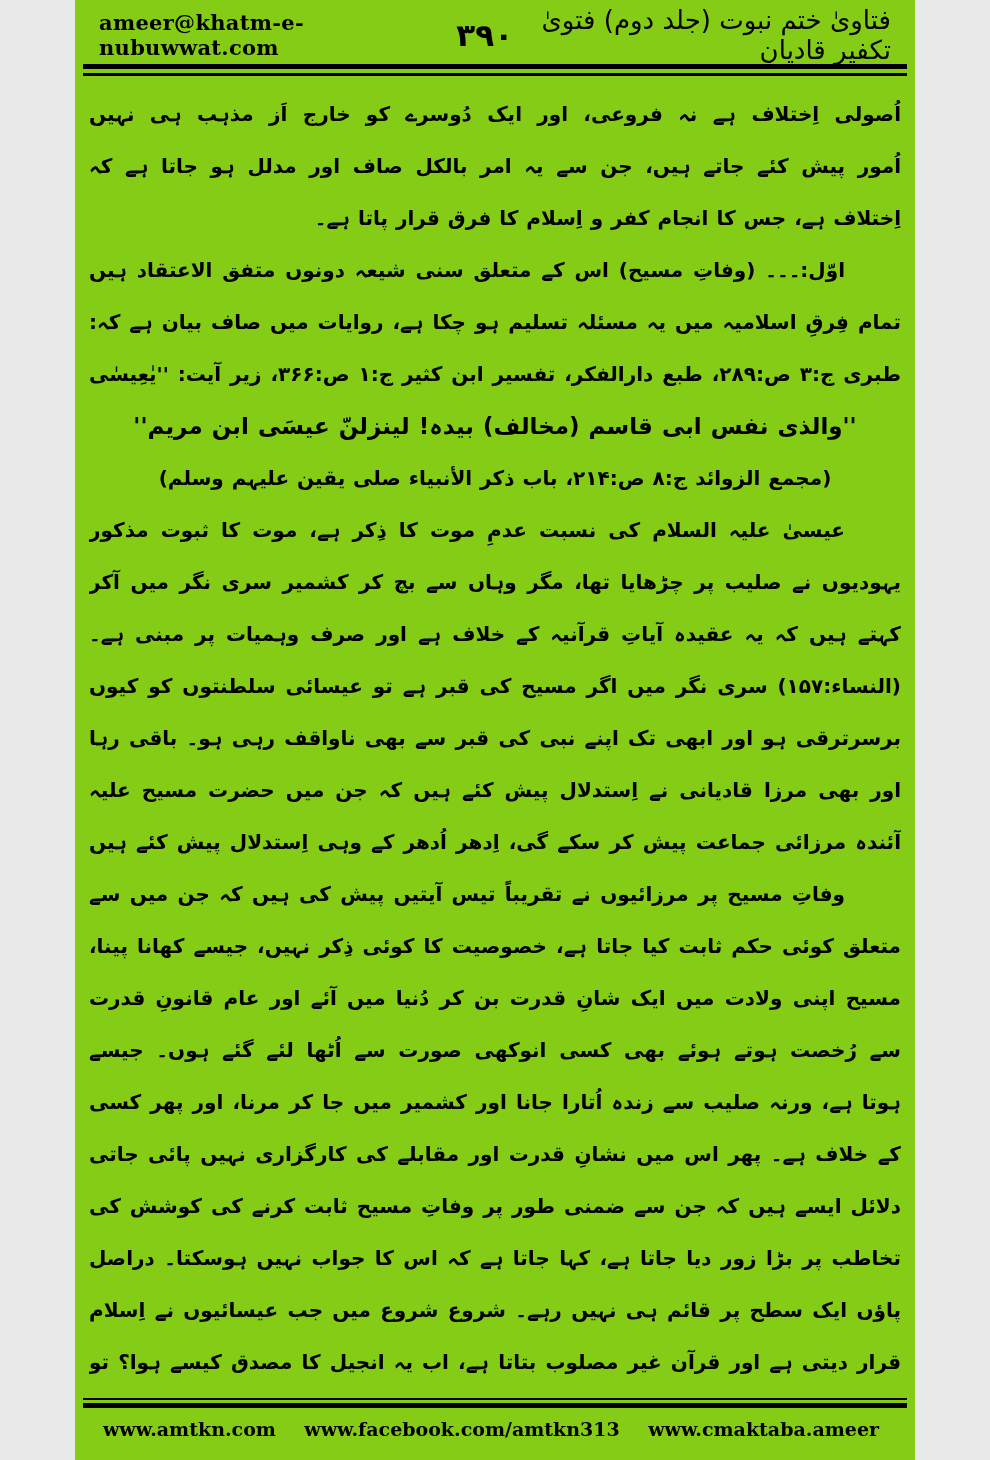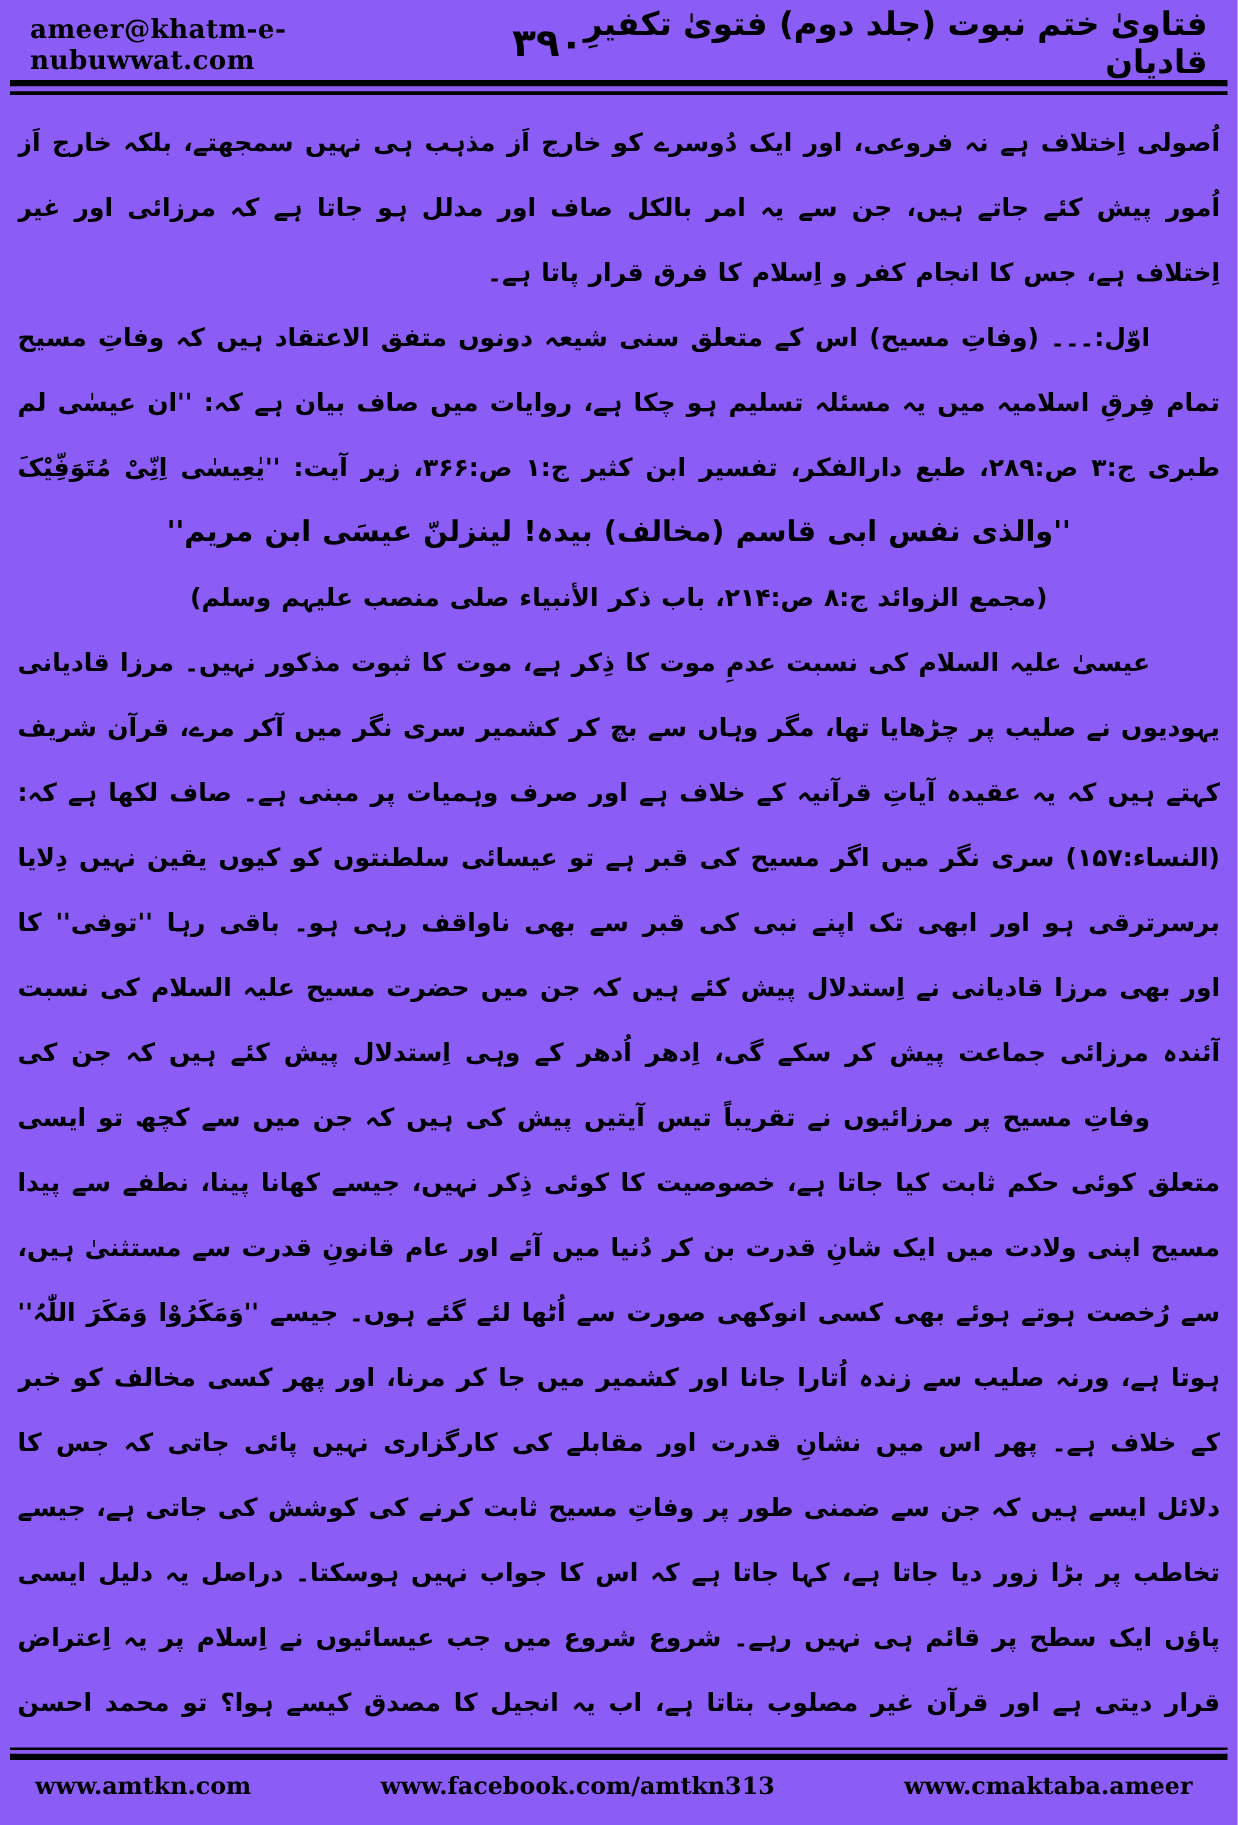--- a/index.html
+++ b/index.html
@@ -1,32 +1,32 @@
 <!DOCTYPE html>
 <html lang="ur"><head>
 <meta charset="utf-8">
 <title>Book Page</title>
 <style>
   html, body { margin: 0; padding: 0; background: #e8e8e8; }
   .page {
-    width: 990px; height: 1460px; margin: 0 auto; background: #8b5cf6;
+    width: 840px; height: 1460px; margin: 0 auto; background: #84cc16;
     color: #000; overflow: hidden; position: relative;
     font-family: "DejaVu Sans", sans-serif;
   }
   
   .hdr {
     display: flex; align-items: center; justify-content: space-between;
     padding: 12px 24px 6px 24px; height: 46px;
   }
   .hdr-email {
     font-family: "DejaVu Serif", "Liberation Serif", serif;
     font-weight: bold; font-size: 21px; letter-spacing: 0.3px;
   }
   .hdr-num { direction: rtl; font-weight: bold; font-size: 31px; padding-left: 60px; }
-  .hdr-title { direction: rtl; font-weight: bold; font-size: 26px; }
+  .hdr-title { direction: rtl; font-weight: normal; font-size: 26px; }
   
   .rule {
     margin: 0 8px; height: 4px;
     border-top: 5px solid #000; border-bottom: 3px solid #000;
   }
   .rule.bottom {
     height: 3px; margin-top: 10px;
     border-top: 2px solid #000; border-bottom: 5px solid #000;
   }
   
@@ -64,21 +64,21 @@
   <div class="rule"></div>
 
   <main class="body">
     <div class="ln">اُصولی اِختلاف ہے نہ فروعی، اور ایک دُوسرے کو خارج اَز مذہب ہی نہیں سمجھتے، بلکہ خارج اَز اِسلام یقین کرتے ہیں۔ ذیل میں چند</div>
     <div class="ln">اُمور پیش کئے جاتے ہیں، جن سے یہ امر بالکل صاف اور مدلل ہو جاتا ہے کہ مرزائی اور غیر مرزائی (فریقین) میں اِعتقادی اور اُصولی</div>
     <div class="ln e">اِختلاف ہے، جس کا انجام کفر و اِسلام کا فرق قرار پاتا ہے۔</div>
     <div class="ln ind">اوّل:۔۔۔ (وفاتِ مسیح) اس کے متعلق سنی شیعہ دونوں متفق الاعتقاد ہیں کہ وفاتِ مسیح کی کوئی اصلیت نہیں، تیرہ سو سال سے</div>
     <div class="ln">تمام فِرقِ اسلامیہ میں یہ مسئلہ تسلیم ہو چکا ہے، روایات میں صاف بیان ہے کہ: ''ان عیسٰی لم یمت وإنہ راجع إلیکم'' (تفسیر</div>
     <div class="ln e">طبری ج:۳ ص:۲۸۹، طبع دارالفکر، تفسیر ابن کثیر ج:۱ ص:۳۶۶، زیر آیت: ''یٰعِیسٰی اِنِّیْ مُتَوَفِّیْکَ وَرَافِعُکَ'' آل عمران:۵۵):</div>
     <div class="ln cq">''والذی نفس ابی قاسم (مخالف) بیدہ! لینزلنّ عیسَی ابن مریم''</div>
-    <div class="ln cr">(مجمع الزوائد ج:۸ ص:۲۱۴، باب ذکر الأنبیاء صلی منصب علیہم وسلم)</div>
+    <div class="ln cr">(مجمع الزوائد ج:۸ ص:۲۱۴، باب ذکر الأنبیاء صلی یقین علیہم وسلم)</div>
     <div class="ln ind">عیسیٰ علیہ السلام کی نسبت عدمِ موت کا ذِکر ہے، موت کا ثبوت مذکور نہیں۔ مرزا قادیانی کے نزدیک حضرت مسیح مر گئے،</div>
     <div class="ln">یہودیوں نے صلیب پر چڑھایا تھا، مگر وہاں سے بچ کر کشمیر سری نگر میں آکر مرے، قرآن شریف میں ''توفی'' کا لفظ مذکور ہے۔ مگر ہم</div>
     <div class="ln">کہتے ہیں کہ یہ عقیدہ آیاتِ قرآنیہ کے خلاف ہے اور صرف وہمیات پر مبنی ہے۔ صاف لکھا ہے کہ: ''وَمَا قَتَلُوْہُ وَمَا صَلَبُوْہُ''</div>
     <div class="ln">(النساء:۱۵۷) سری نگر میں اگر مسیح کی قبر ہے تو عیسائی سلطنتوں کو کیوں یقین نہیں دِلایا جاتا؟ بھلا یہ کیونکر ہوسکتا ہے کہ ایک نبی کی قوم</div>
     <div class="ln">برسرترقی ہو اور ابھی تک اپنے نبی کی قبر سے بھی ناواقف رہی ہو۔ باقی رہا ''توفی'' کا لفظ! سو وہ موت کا مرادف نہیں۔ اسی طرح کے</div>
     <div class="ln">اور بھی مرزا قادیانی نے اِستدلال پیش کئے ہیں کہ جن میں حضرت مسیح علیہ السلام کی نسبت صریح موت کا لفظ پیش نہیں کر سکے، اور نہ</div>
     <div class="ln e">آئندہ مرزائی جماعت پیش کر سکے گی، اِدھر اُدھر کے وہی اِستدلال پیش کئے ہیں کہ جن کی اسلام میں کچھ وقعت نہیں۔۔۔!</div>
     <div class="ln ind">وفاتِ مسیح پر مرزائیوں نے تقریباً تیس آیتیں پیش کی ہیں کہ جن میں سے کچھ تو ایسی ہیں کہ جن سے عام انسانی فطرت کے</div>
     <div class="ln">متعلق کوئی حکم ثابت کیا جاتا ہے، خصوصیت کا کوئی ذِکر نہیں، جیسے کھانا پینا، نطفے سے پیدا ہونا، زمین پر مرنا جینا وغیرہ، سو جیسے حضرت</div>
     <div class="ln">مسیح اپنی ولادت میں ایک شانِ قدرت بن کر دُنیا میں آئے اور عام قانونِ قدرت سے مستثنیٰ ہیں، اسی طرح کچھ بعید نہیں کہ اس جہان</div>

